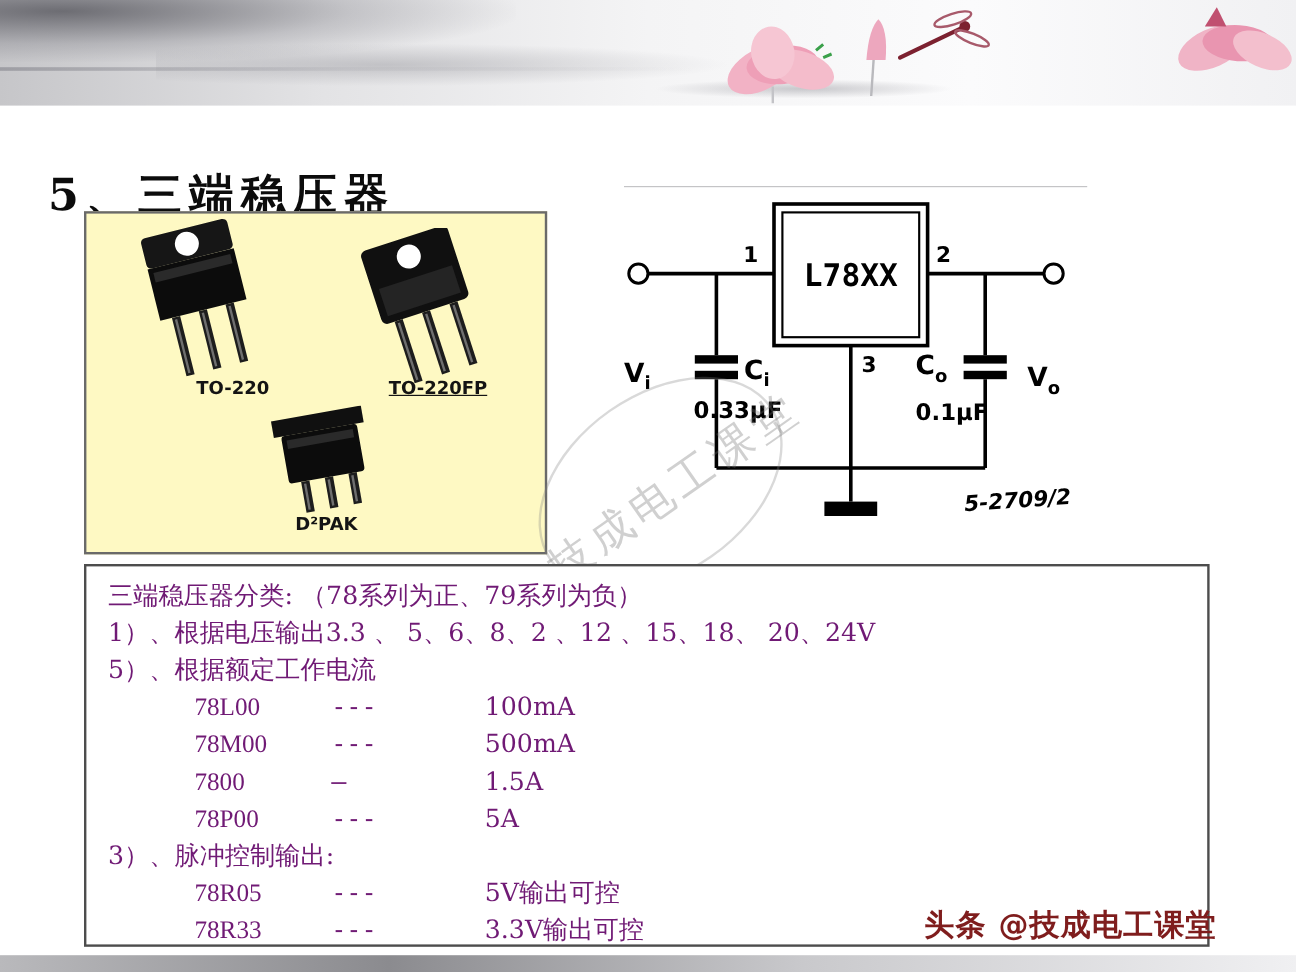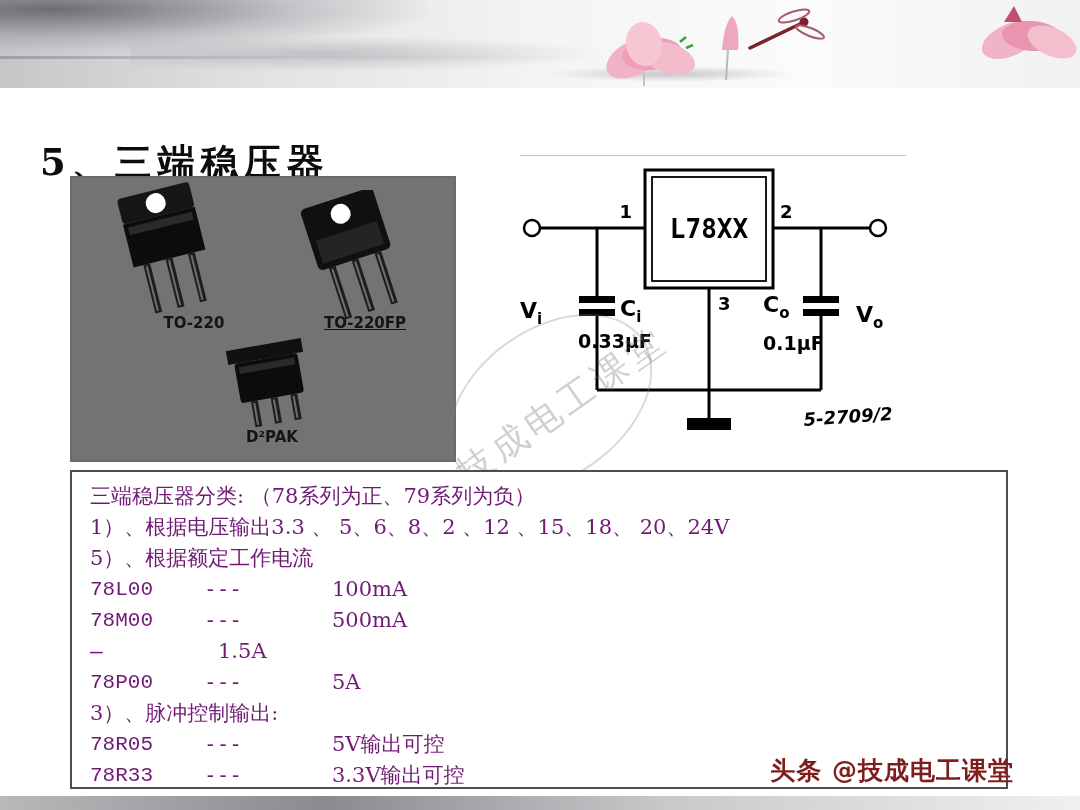--- a/index.html
+++ b/index.html
@@ -50,21 +50,21 @@
     font-size:37px; font-weight:600; letter-spacing:6px; color:#0c0c0c;margin-top:36px;
   }
   .circuit-top-divider {
     position:absolute; left:520px; top:155px; width:386px; height:1px;
     background:#c4c4c6;
   }
 
   
   .pkg-box {
     position:absolute; left:70px; top:176px; width:386px; height:286px;
-    border:2px solid #6a6a6a; background:#737373;
+    border:2px solid #6a6a6a; background:#fef9c3;
   }
   .pkg-label {
     position:absolute; font-weight:bold; font-size:15px; color:#141414;
     font-family:"DejaVu Sans","Liberation Sans",sans-serif;
   }
   .lbl-to220   { left:62px;  top:136px; width:120px; text-align:center; }
   .lbl-to220fp { left:228px; top:136px; width:130px; text-align:center;text-decoration:underline; }
   .lbl-d2pak   { left:140px; top:250px; width:120px; text-align:center; }
 
   
@@ -86,21 +86,21 @@
   
   .class-box {
     position:absolute; left:70px; top:470px; width:938px; height:319px;
     border:2px solid #4d4d4d; background:#fff;
     padding:9px 18px;
     font-family:"DejaVu Serif","Liberation Serif",serif;
     font-size:21px; color:#701a75;
   }
   .class-line { height:31px; line-height:31px; white-space:pre; }
   .class-row  { display:flex; height:31px; line-height:31px; }
-  .class-row .model { width:114px; font-family:Liberation Mono, monospace; }
+  .class-row .model { margin-left:72px; width:114px; font-family:Liberation Serif, serif; }
   .class-row .dash  { width:88px; font-family:"DejaVu Sans Mono","Liberation Mono",monospace; }
   .class-row .value { font-family:"DejaVu Serif","Liberation Serif",serif;margin-left:40px; }
 
   
   .footer-mark {
     position:absolute; right:66px; top:754px;
     font-size:25px; font-weight:bold; color:#7f1d1d;
     letter-spacing:1px;
   }
 </style>
@@ -253,20 +253,21 @@
     <span class="model">78L00</span>
     <span class="dash">---</span>
     <span class="value">100mA</span>
   </div>
   <div class="class-row">
     <span class="model">78M00</span>
     <span class="dash">---</span>
     <span class="value">500mA</span>
   </div>
   <div class="class-row">
+    <span class="model">7800</span>
     <span class="dash">—</span>
     <span class="value">1.5A</span>
   </div>
   <div class="class-row">
     <span class="model">78P00</span>
     <span class="dash">---</span>
     <span class="value">5A</span>
   </div>
 
   <div class="class-line">3）、脉冲控制输出:</div>

